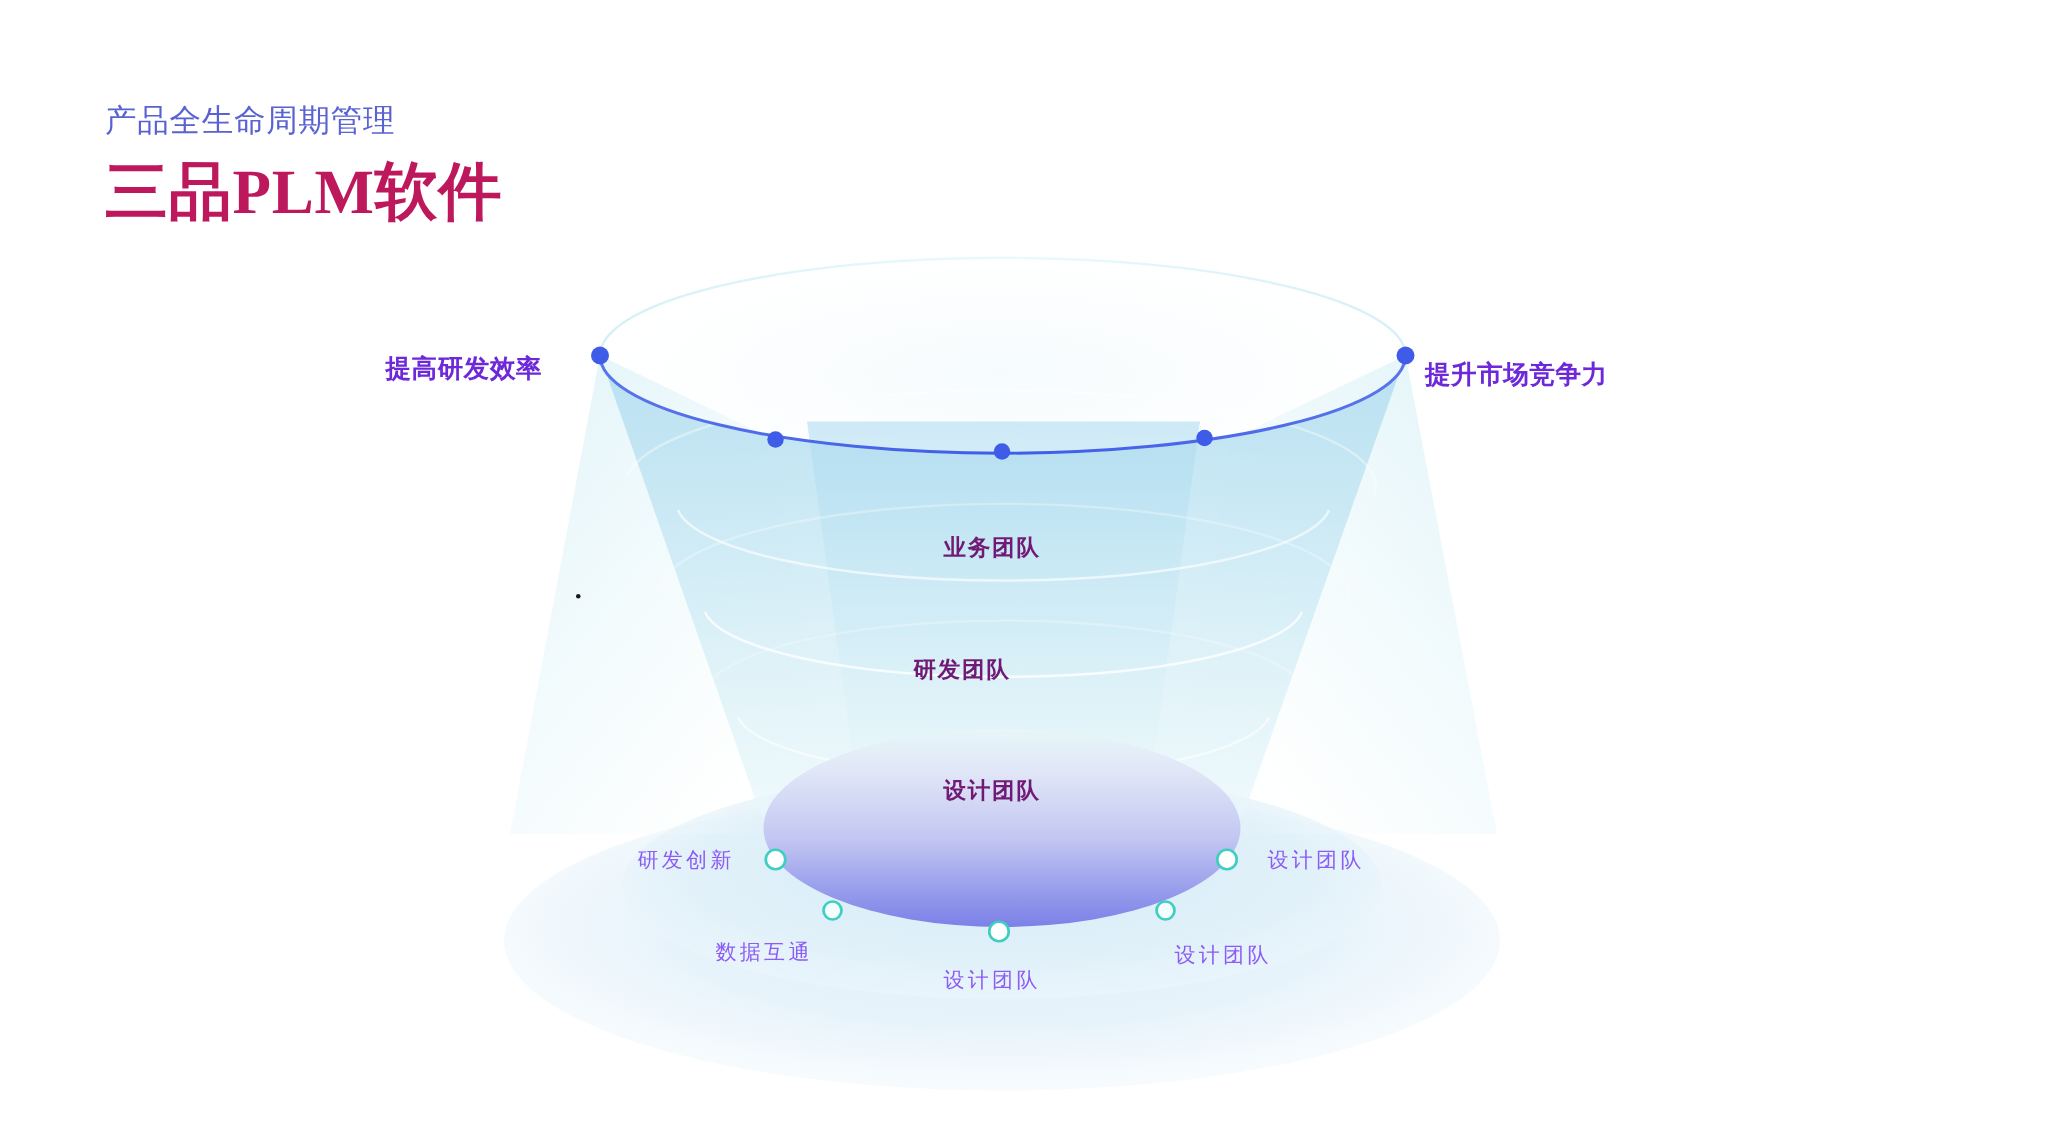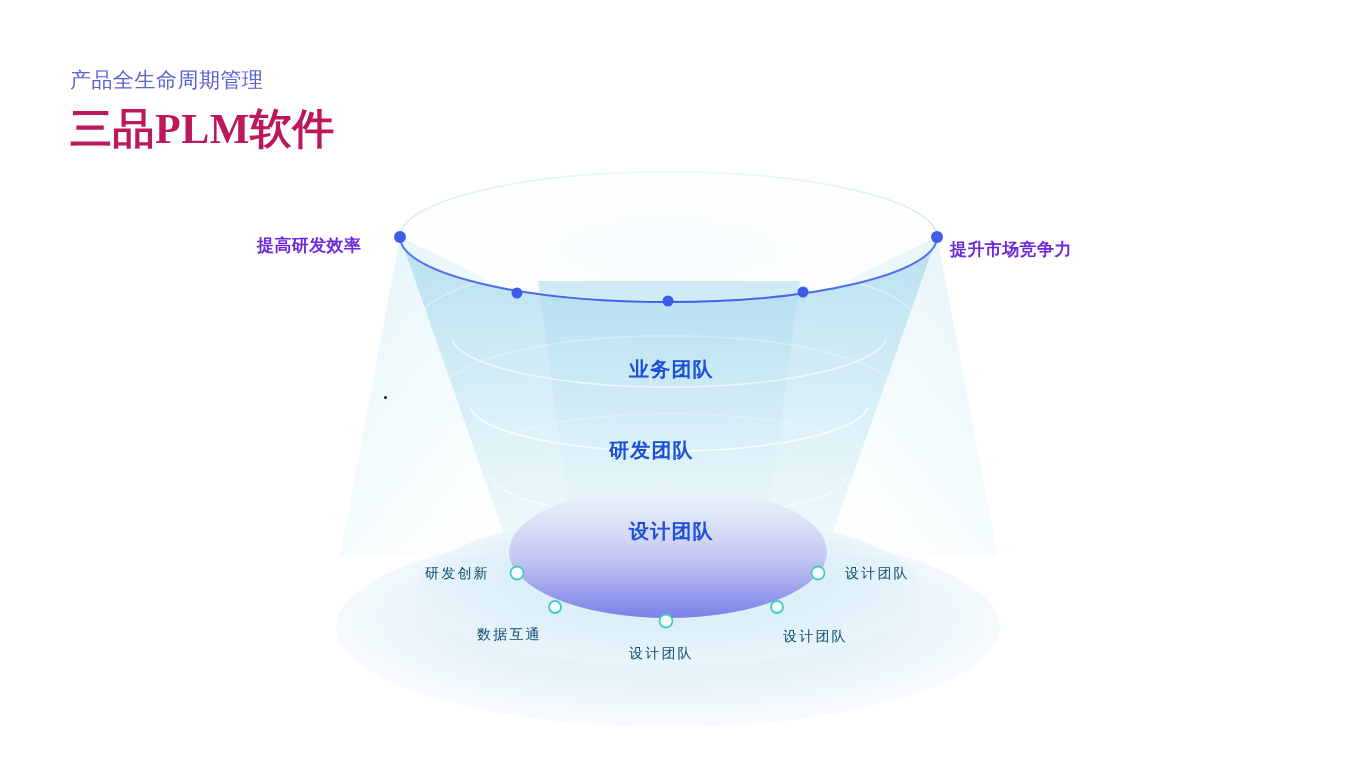--- a/index.html
+++ b/index.html
@@ -58,29 +58,29 @@
     white-space: nowrap;
     z-index: 35;
   }
   .lbl-top {
     font-size: 17px;
     font-weight: 700;
     color: #6d28d9;
     letter-spacing: 0.4px;
   }
   .lbl-tier {
-    font-size: 20px;
+    font-size: 15px;
     font-weight: 700;
-    color: #1d4ed8;
+    color: #701a75;
     letter-spacing: 1.2px;
   }
   .lbl-base {
     font-size: 14px;
     font-weight: 400;
-    color: #0c4a6e;
+    color: #8b5cf6;
     letter-spacing: 2.2px;
   }
 
   
   .stray-dot {
     position: absolute;
     width: 3px;
     height: 3px;
     background: #1a1a1a;
     border-radius: 50%;

